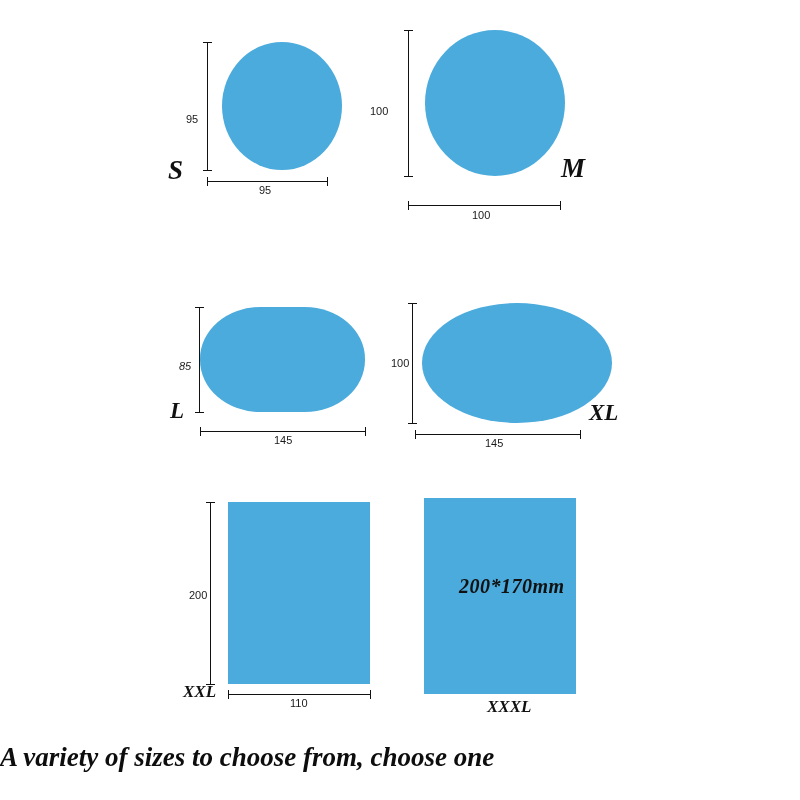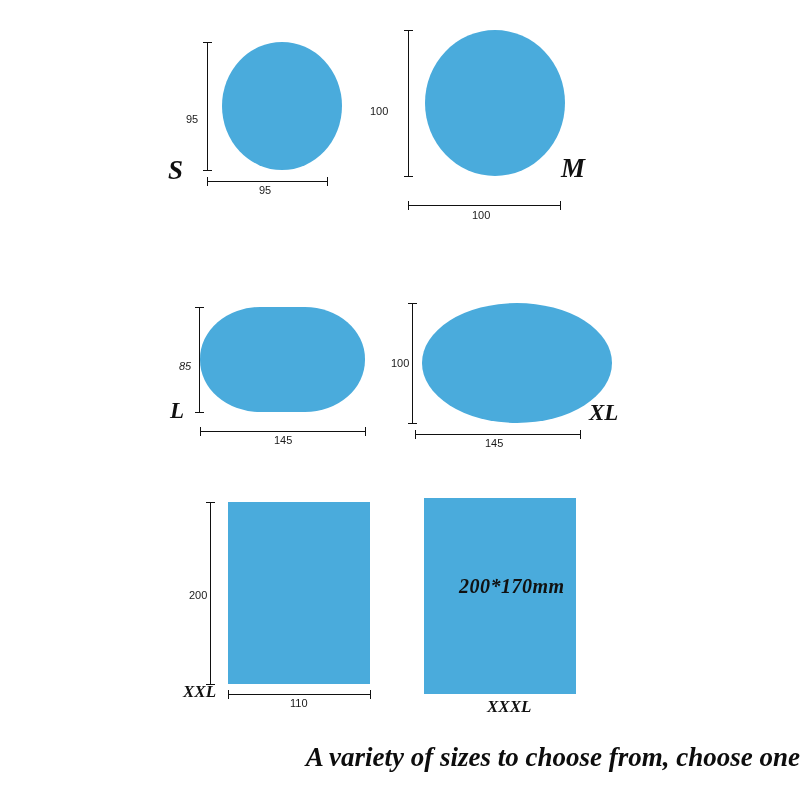--- a/index.html
+++ b/index.html
@@ -84,21 +84,21 @@
     font-weight: bold;
     color: #111111;
     letter-spacing: 0.5px;
     white-space: nowrap;
   }
 
   .caption {
     position: absolute;
     left: 0;
     width: 800px;
-    text-align: right;
+    text-align: left;
     font-family: "Liberation Serif", serif;
     font-style: italic;
     font-weight: bold;
     font-size: 27px;
     color: #0d0d0d;
   }
 </style>
 </head>
 <body>
 

